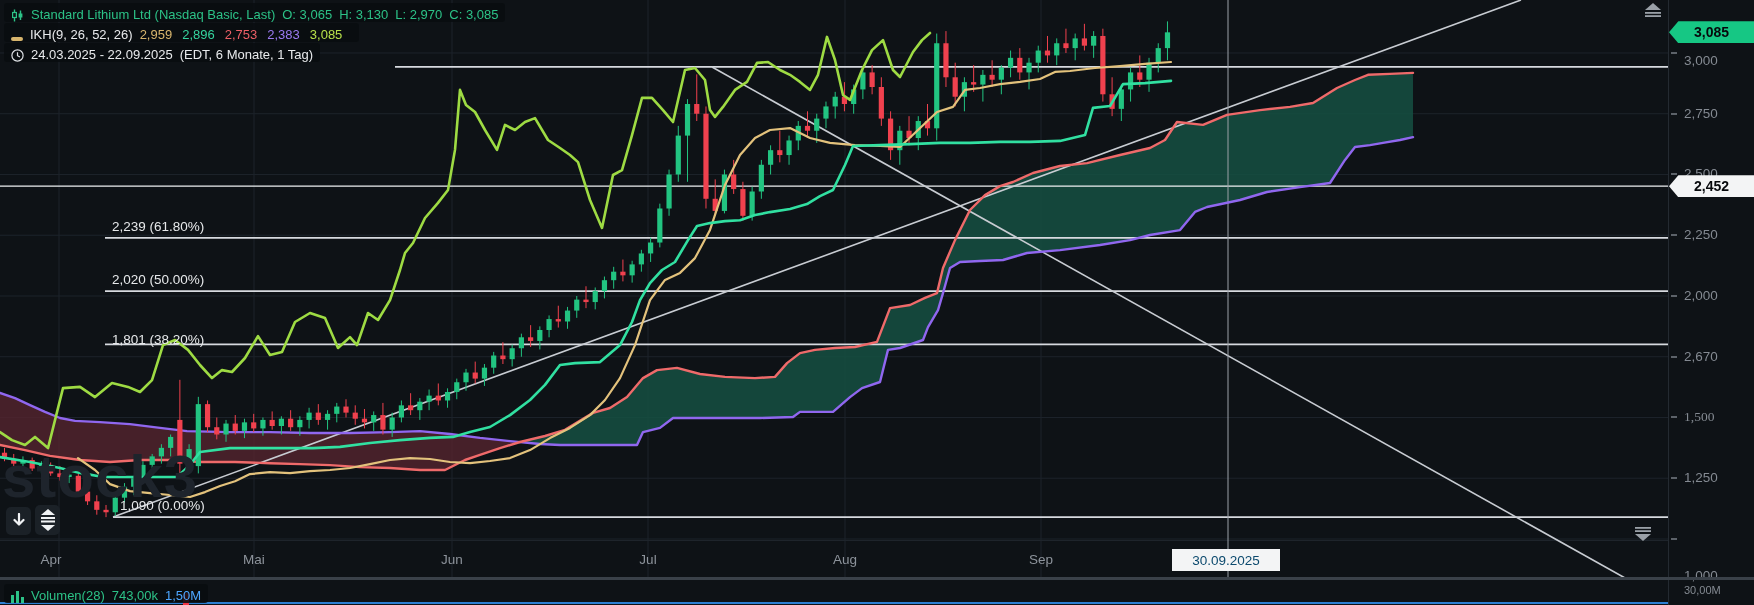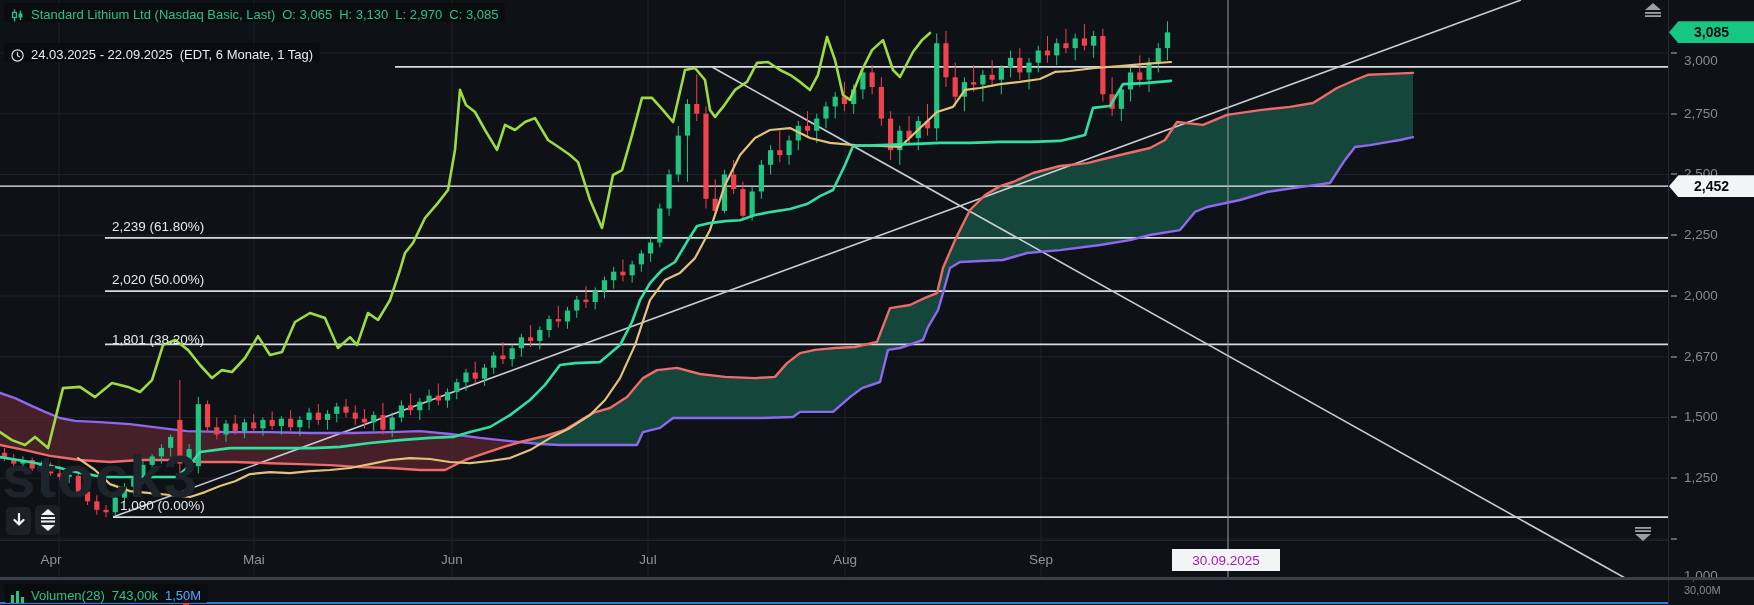--- a/index.html
+++ b/index.html
@@ -14,21 +14,21 @@
   .whTxt{color:#e8eaec}
   .watermark{position:absolute;left:2px;top:442px;font-size:60px;font-weight:bold;color:#1e242c;
     letter-spacing:1px;z-index:1;user-select:none}
   .fiblabel{position:absolute;color:#e6e8ea;font-size:13.5px;z-index:6;white-space:nowrap}
   .monlabel{position:absolute;top:552px;color:#8d939b;font-size:13.5px;transform:translateX(-50%);z-index:6}
   .ticklabel{position:absolute;left:1684px;color:#848a92;font-size:13.5px;z-index:4}
   .tickdash{position:absolute;left:1671px;width:6px;height:0;border-top:2px solid #5c6269;z-index:4}
   .badge{position:absolute;left:1669px;width:85px;height:22px;display:flex;align-items:center;justify-content:center;
     font-size:14px;font-weight:bold;color:#07090c;z-index:12;
     clip-path:polygon(0 50%,11% 0,100% 0,100% 100%,11% 100%)}
-  .datebox{position:absolute;left:1172px;top:549px;width:108px;height:22px;background:#f3f4f5;color:#a21caf;
+  .datebox{position:absolute;left:1172px;top:549px;width:108px;height:22px;background:#f3f4f5;color:#0c4a6e;
     font-size:13.5px;display:flex;align-items:center;justify-content:center;z-index:12}
   .toolbtn{position:absolute;width:25px;height:28px;background:#1b2127;border-radius:5px;
     display:flex;align-items:center;justify-content:center;z-index:20;cursor:pointer}
   .cornerbtn{position:absolute;z-index:20;cursor:pointer;display:flex;align-items:center;justify-content:center}
   .sep{position:absolute;left:0;top:577px;width:1754px;height:3px;background:#3a4149;z-index:8}
   .axisborder{position:absolute;left:1668px;top:0;width:1px;height:605px;background:#242a31;z-index:3}
   .volLegend{position:absolute;left:4px;top:584px;z-index:30}
   .blueline{position:absolute;left:0;top:602px;width:1668px;height:2px;background:#2c7fd2;z-index:5}
   .volspike{position:absolute;left:183px;top:593px;width:6px;height:12px;background:#f23645;z-index:6}
   .vol30{position:absolute;left:1684px;top:584px;color:#848a92;font-size:11px;z-index:6}
@@ -342,20 +342,29 @@
           <rect x="7.6" y="4.5" width="3.8" height="4" fill="#2cc287"></rect>
         </svg>
     </span>
     <span class="grnTxt">Standard Lithium Ltd (Nasdaq Basic, Last)</span>
     <span class="grnTxt">O: 3,065</span>
     <span class="grnTxt">H: 3,130</span>
     <span class="grnTxt">L: 2,970</span>
     <span class="grnTxt">C: 3,085</span>
   </div>
 
+  <div class="pill" style="left:4px;top:23px">
+    <span class="ic">
+      <svg width="12" height="6" viewBox="0 0 12 6">
+          <rect x="0" y="1" width="12" height="4" rx="2" fill="#d7b56d"></rect>
+        </svg>
+    </span>
+    <span class="whTxt">IKH(9, 26, 52, 26)</span>
+    <span id="ikh-values"><span style="color: rgb(215, 181, 109); margin-right: 10px;">2,959</span><span style="color: rgb(53, 212, 158); margin-right: 10px;">2,896</span><span style="color: rgb(236, 95, 102); margin-right: 10px;">2,753</span><span style="color: rgb(155, 123, 242); margin-right: 10px;">2,383</span><span style="color: rgb(182, 224, 74); margin-right: 10px;">3,085</span></span>
+  </div>
 
   <div class="pill" style="left:4px;top:43px">
     <span class="ic">
       <svg width="13" height="13" viewBox="0 0 13 13" fill="none" stroke="#dfe2e6" stroke-width="1.2">
           <circle cx="6.5" cy="6.5" r="5.6"></circle>
           <path d="M6.5 3.2 V6.7 L9 8"></path>
         </svg>
     </span>
     <span class="whTxt">24.03.2025 - 22.09.2025</span>
     <span class="whTxt">(EDT, 6 Monate, 1 Tag)</span>
@@ -369,21 +378,21 @@
       <div class="ticklabel" style="top: 105.729px;">2,750</div>
       <div class="tickdash" style="top: 173.481px;"></div>
       <div class="ticklabel" style="top: 166.481px;">2,500</div>
       <div class="tickdash" style="top: 234.234px;"></div>
       <div class="ticklabel" style="top: 227.234px;">2,250</div>
       <div class="tickdash" style="top: 294.986px;"></div>
       <div class="ticklabel" style="top: 287.986px;">2,000</div>
       <div class="tickdash" style="top: 355.739px;"></div>
       <div class="ticklabel" style="top: 348.739px;">2,670</div>
       <div class="tickdash" style="top: 416.491px;"></div>
-      <div class="ticklabel" style="top: 409.491px;">1,500</div>
+      <div class="ticklabel" style="top: 409.491px; font-family: Liberation Serif, serif;">1,500</div>
       <div class="tickdash" style="top: 477.244px;"></div>
       <div class="ticklabel" style="top: 470.244px;">1,250</div>
       <div class="tickdash" style="top: 537.996px;"></div>
       <div class="ticklabel" style="top: 530.996px; margin-top: 37px;">1,000</div>
     </div>
 
   <div class="badge" id="badge-last" style="top: 21.3203px; background: rgb(22, 199, 132);">
     <span>3,085</span>
   </div>
   <div class="badge" id="badge-line" style="top: 175.146px; background: rgb(243, 244, 245);">

